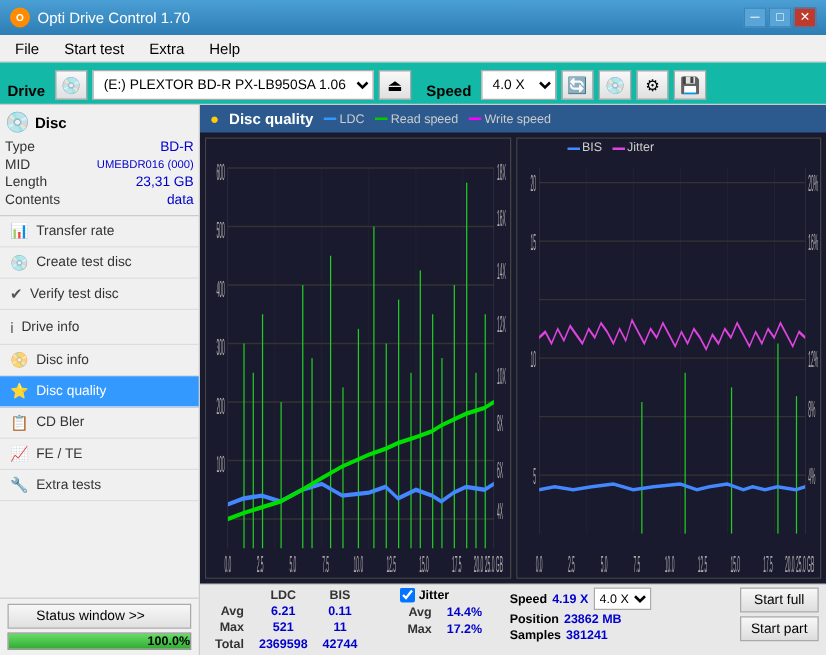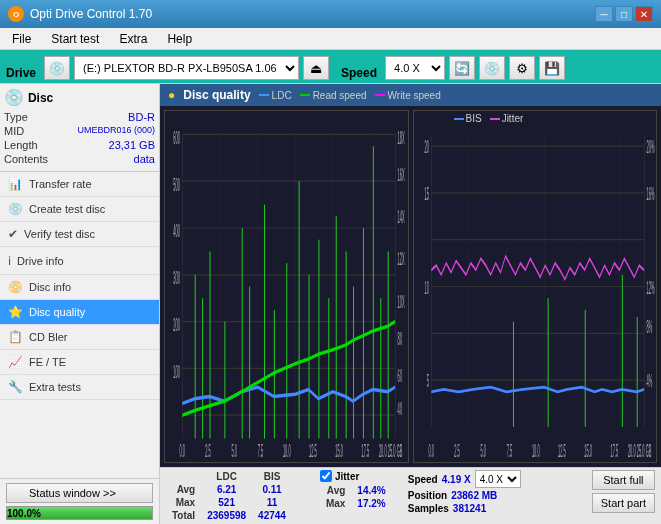--- a/index.html
+++ b/index.html
@@ -126,21 +126,21 @@
     }
     .progress-bar-inner {
       height: 100%;
       background: linear-gradient(to bottom, #66dd66, #33aa33);
       position: absolute;
       left: 0; top: 0;
     }
     .progress-text {
       position: absolute;
       width: 100%;
-      text-align: left;
+      text-align: right;
       font-size: 10px;
       line-height: 14px;
       color: #000;
       font-weight: bold;
     }
     .status-text-row {
       display: flex; justify-content: space-between; margin-top: 2px; font-size: 10px;
     }
 
     

